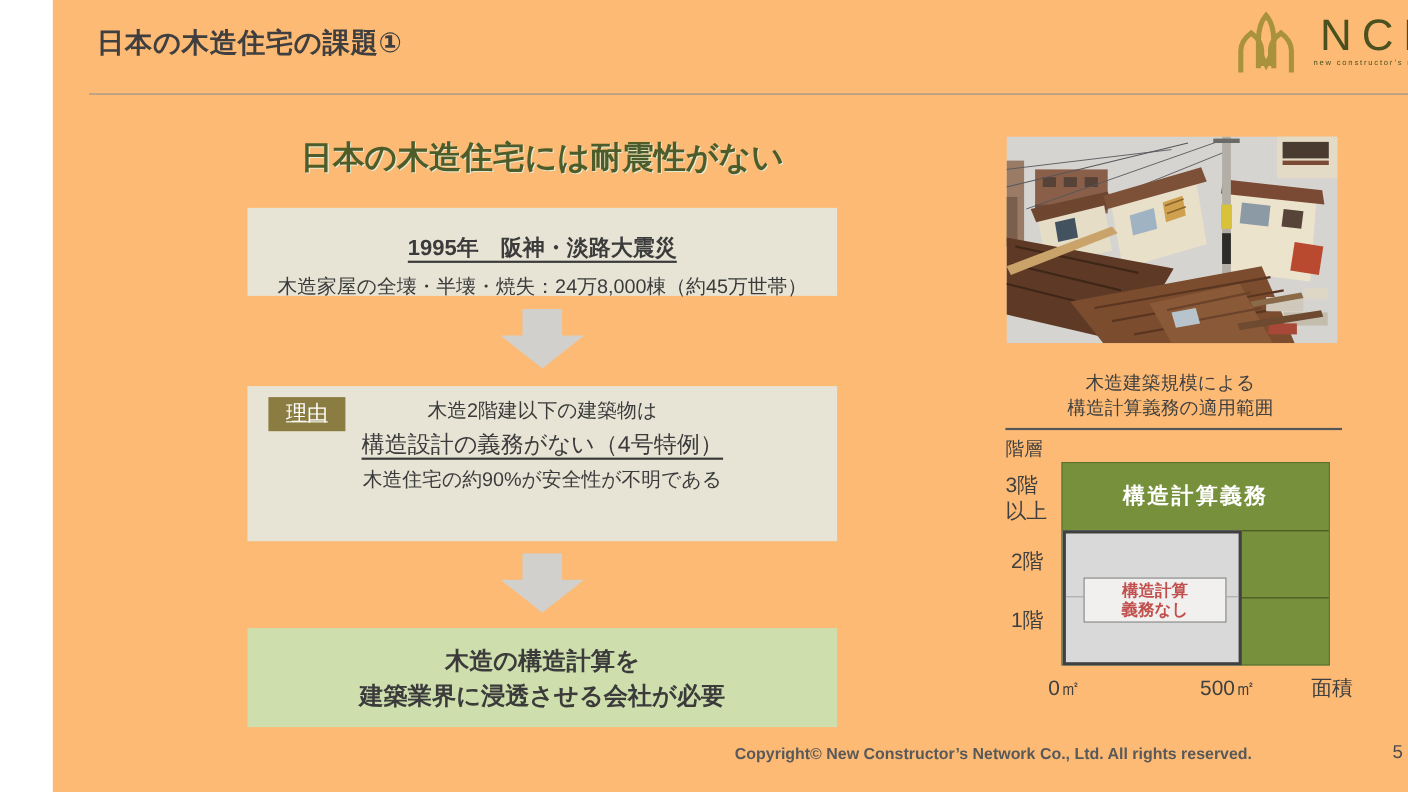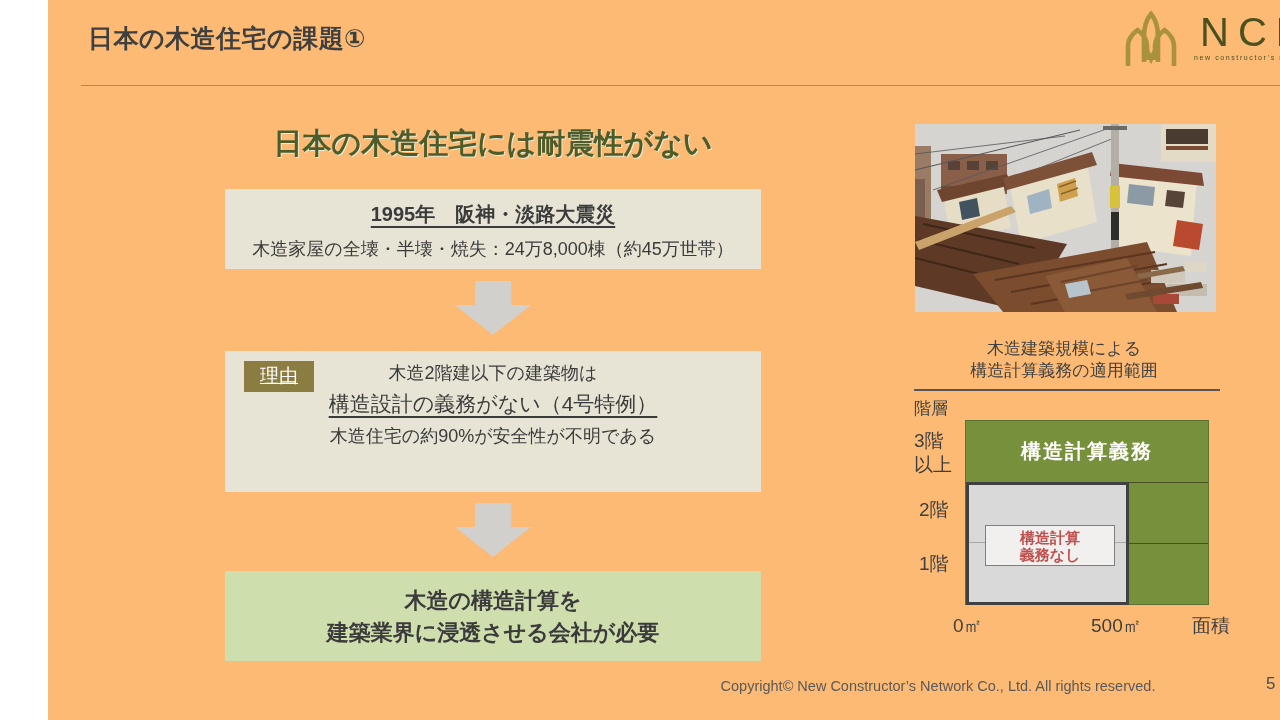--- a/index.html
+++ b/index.html
@@ -15,21 +15,21 @@
   .logo-textblock { position:absolute; left:74px; top:2px; width:110px; text-align:left; }
   .logo-ncn { font-size:40px; font-weight:400; letter-spacing:9px; color:#4b501f; line-height:1.1; margin-left:6px; }
   .logo-sub { font-size:7px; letter-spacing:1.6px; color:#4b501f; margin-top:0px; white-space:nowrap; }
 
   
   .main-heading { position:absolute; left:177px; top:124px; width:536px; text-align:center;
                   font-size:29px; font-weight:bold; color:#4e5c29; text-shadow:1px 1px 0 #e4ead4; }
   .box { position:absolute; left:177px; width:536px; text-align:center; }
   .box-beige { background:#e7e4d5; }
   .box-green { background:#cedfad; }
-  .box1 { top:189px; height:80px; padding-top:12px; }
+  .box1 { top:189px; height:80px; padding-top:23px; }
   .box1-title { font-size:20px; font-weight:bold; color:#3b3b3b; text-decoration:underline; text-underline-offset:5px; text-decoration-thickness:2px; }
   .box1-body { font-size:18px; margin-top:9px; color:#3b3b3b; }
   .down-arrow { position:absolute; left:407px; }
   .arrow1 { top:281px; }
   .arrow2 { top:503px; }
   .box2 { top:351px; height:141px; padding-top:10px; }
   .reason-badge { position:absolute; left:19px; top:10px; background:#8b7d41; color:#ffffff; font-size:19px; padding:2px 16px 3px;text-decoration:underline; }
   .box2-line1 { font-size:18px; }
   .box2-line2 { font-size:21px; font-weight:normal; margin-top:5px; text-decoration:underline; text-underline-offset:5px; text-decoration-thickness:2px; }
   .box2-line3 { font-size:18px; margin-top:8px; }
@@ -55,21 +55,21 @@
   .ytick-3a { left:866px; top:428px; }
   .ytick-3b { left:866px; top:452px; }
   .ytick-2 { left:871px; top:497px; }
   .ytick-1 { left:871px; top:551px; }
   .xtick { position:absolute; font-size:19px; color:#3f3f3f; }
   .xtick-0 { left:905px; top:613px; }
   .xtick-500 { left:1043px; top:613px; }
   .xaxis-label { left:1144px; top:613px; }
 
   
-  .footer-copyright { position:absolute; left:620px; top:678px; width:540px; text-align:center; font-size:14.5px; color:#595959; }
+  .footer-copyright { position:absolute; left:620px; top:678px; width:540px; font-size:14.5px; color:#595959;font-weight:bold; }
   .page-number { position:absolute; left:1218px; top:674px; font-size:17px; color:#4d4d4d; }
 </style>
 </head>
 <body>
 
 <div class="slide">
 
   <div class="page-title">日本の木造住宅の課題①</div>
   <div class="header-rule"></div>
 

